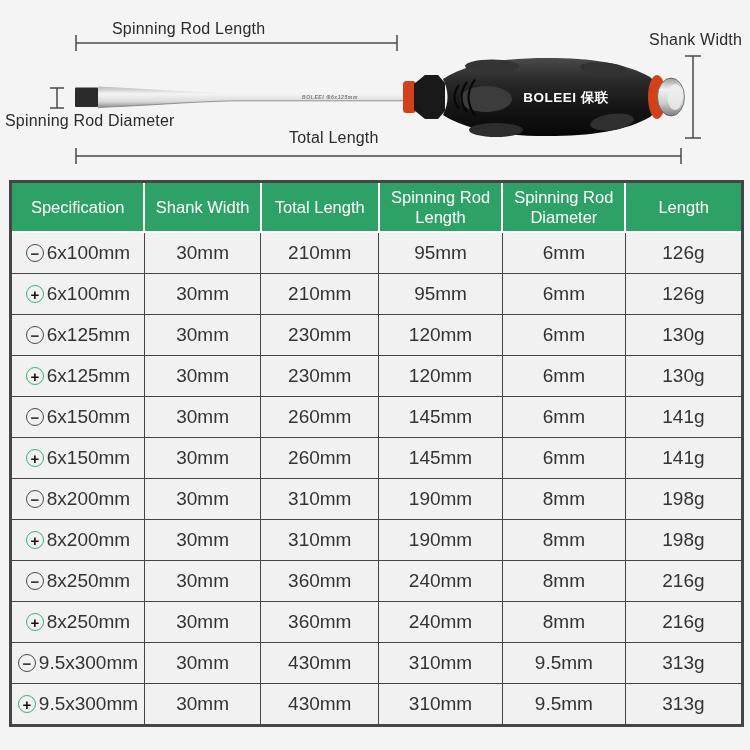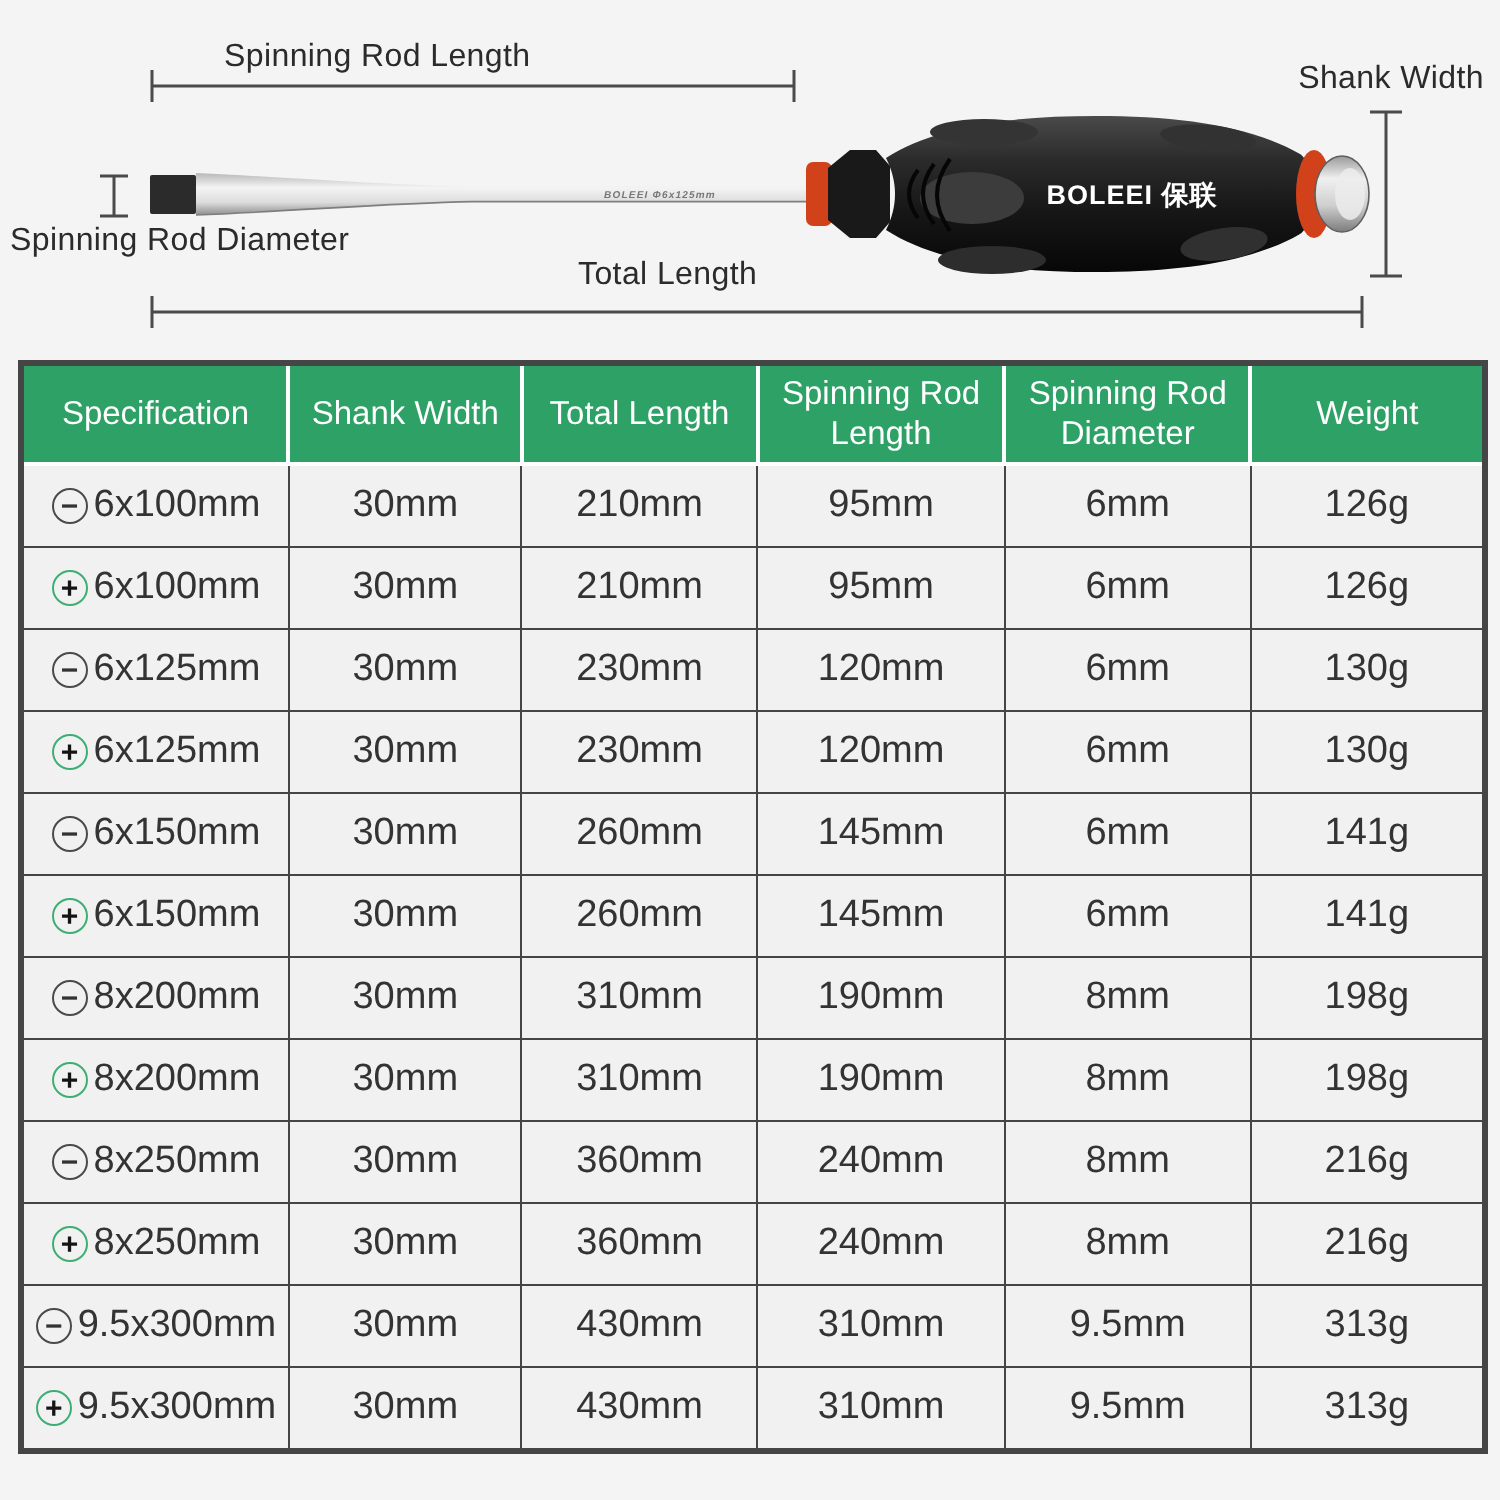--- a/index.html
+++ b/index.html
@@ -145,21 +145,21 @@
         <col style="width:16.8%">
         <col style="width:16%">
     </colgroup>
     <thead>
       <tr>
         <th>Specification</th>
         <th>Shank Width</th>
         <th>Total Length</th>
         <th>Spinning Rod Length</th>
         <th>Spinning Rod Diameter</th>
-        <th>Weight</th>
+        <th>Length</th>
       </tr>
     </thead>
     <tbody>
     <tr>
       <td>
         <span class="spec-wrap">
           <span class="tip-icon slotted">−</span>
           <span>6x100mm</span>
         </span>
       </td>

